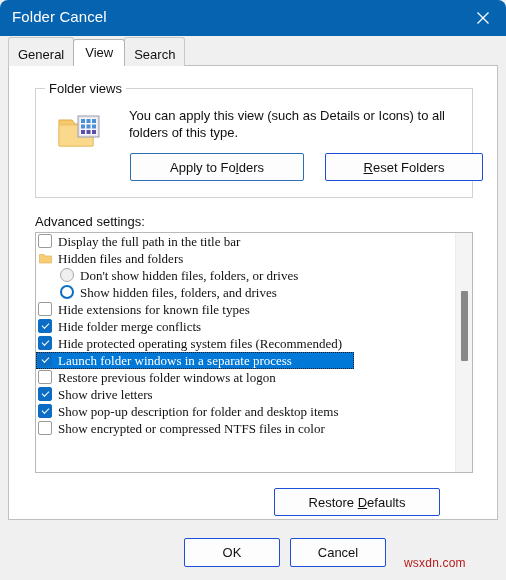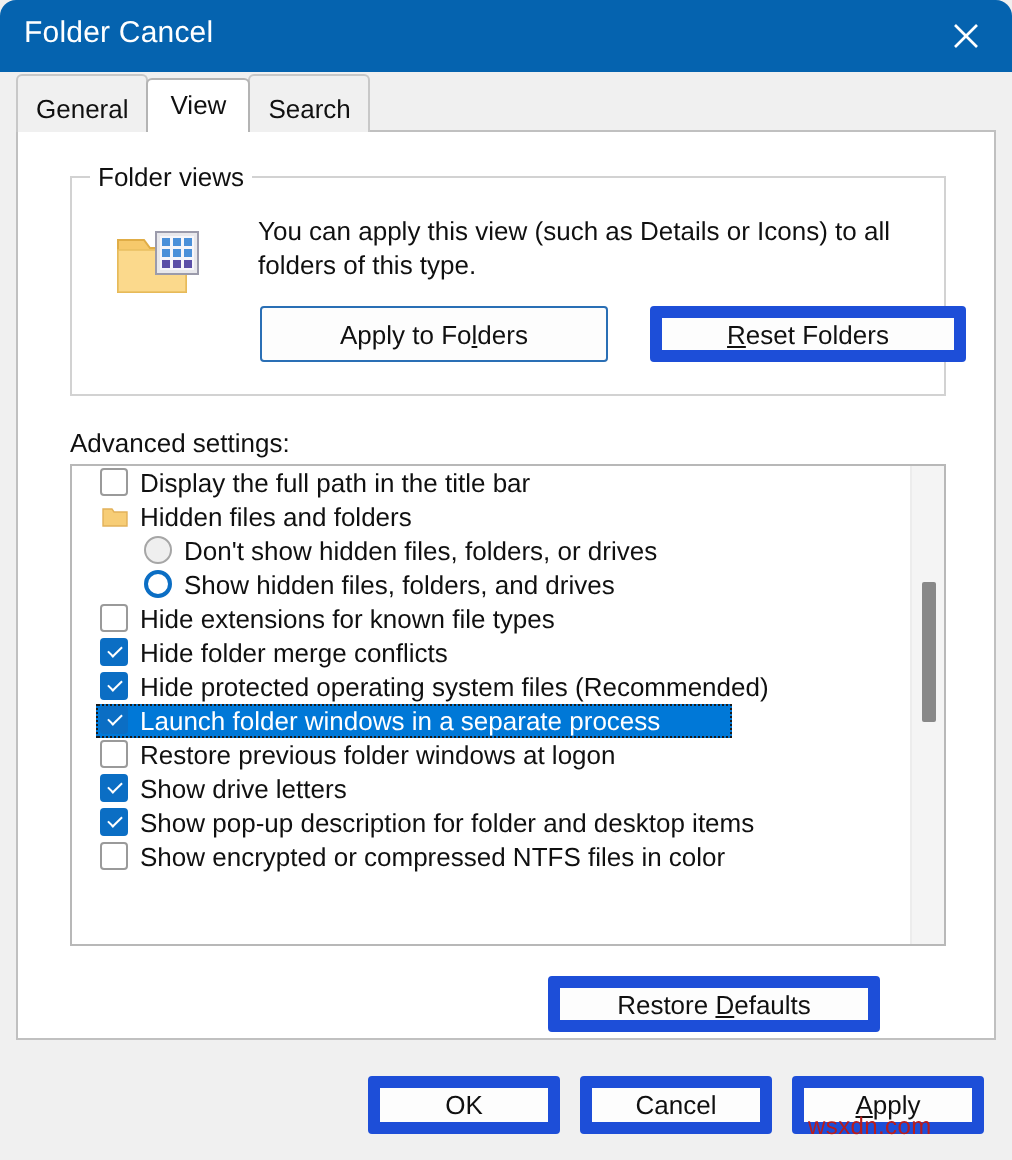--- a/index.html
+++ b/index.html
@@ -140,21 +140,21 @@
     width: 330px;
     font-size: 13px;
     color: #101010;
     line-height: 17px;
   }
   .btn {
     font-family: "Liberation Sans", sans-serif;
     font-size: 13px;
     color: #101010;
     background: #fdfdfd;
-    border: 6px solid #1d4ed8;
+    border: 1px solid #1d4ed8;
     border-radius: 2px;
     box-sizing: border-box;
     cursor: pointer;
     padding: 0;
     text-align: center;
     white-space: nowrap;
   }
   .btn.primary { border: 1px solid #2a6fb5; }
   .btn-apply-folders {
     position: absolute;
@@ -186,25 +186,26 @@
     top: 166px;
     width: 438px;
     height: 241px;
     border: 1px solid #b8b8b8;
     background: #ffffff;
     box-sizing: border-box;
     overflow: hidden;
   }
   .list-inner {
     position: absolute;
-    left: 12px;
+    left: 0;
     top: 0;
     width: 419px;
     height: 100%;
     overflow: hidden;
+    font-family: Liberation Serif, serif;
   }
   .row {
     position: relative;
     height: 17px;
     display: flex;
     align-items: center;
     padding-left: 22px;
     box-sizing: border-box;
     white-space: nowrap;
     cursor: default;
@@ -455,17 +456,16 @@
         <div class="scroll-thumb"></div>
       </div>
     </div>
 
     <button class="btn btn-restore"><span>Restore </span><u class="acc">D</u><span>efaults</span></button>
   </div>
 
   <div class="bottom">
     <button class="btn btn-ok">OK</button>
     <button class="btn btn-cancel">Cancel</button>
-    <button class="btn btn-apply"><span></span><u class="acc">A</u><span>pply</span></button>
   </div>
 
   <div class="watermark">wsxdn.com</div>
 </div>
 
 </body></html>

